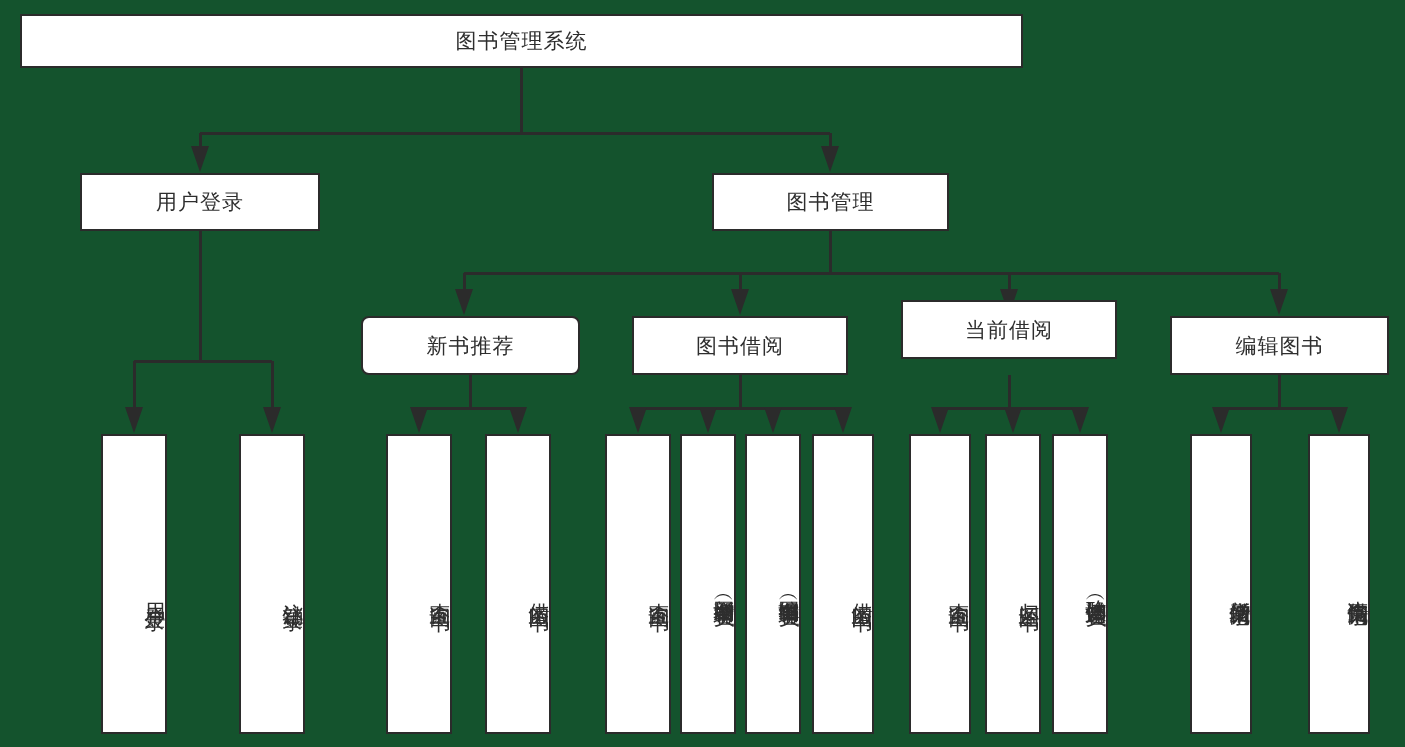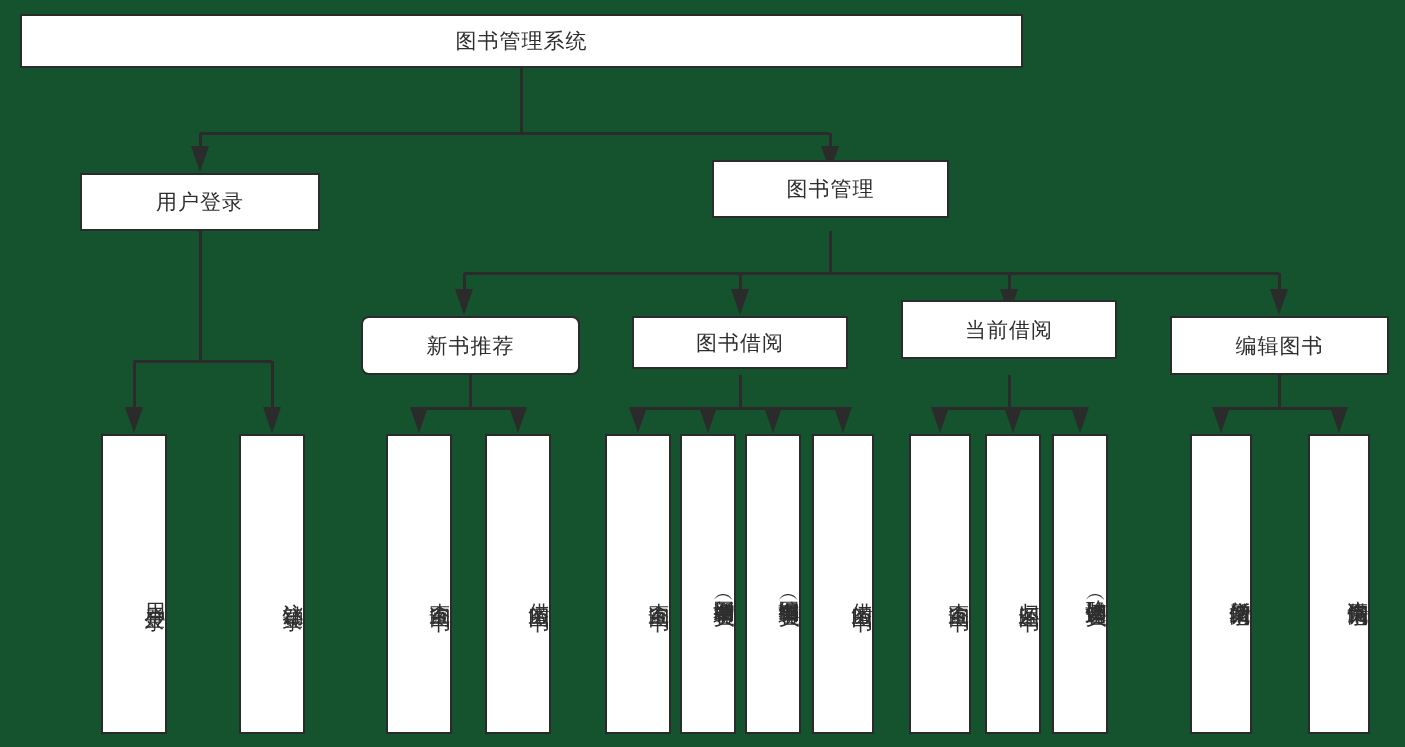--- a/index.html
+++ b/index.html
@@ -127,28 +127,28 @@
       <path d="M 1330 407 L 1348 407 L 1339 433 Z" fill="#2b2b2b"></path>
     </svg>
 
   <div class="node-box horiz" id="node-root" style="left: 20px; top: 14px; width: 1003px; height: 54px;">
     <span class="node-label">图书管理系统</span>
   </div>
 
   <div class="node-box horiz" id="node-l1-0" style="left: 80px; top: 173px; width: 240px; height: 58px;">
     <span class="node-label">用户登录</span>
   </div>
-  <div class="node-box horiz" id="node-l1-1" style="left: 712px; top: 160px; width: 237px; height: 58px;">
+  <div class="node-box horiz" id="node-l1-1" style="left: 712px; top: 173px; width: 237px; height: 58px;">
     <span class="node-label">图书管理</span>
   </div>
 
   <div class="node-box horiz" id="node-l2-0" style="left: 361px; top: 316px; width: 219px; height: 59px; border-radius: 8px;">
     <span class="node-label">新书推荐</span>
   </div>
-  <div class="node-box horiz" id="node-l2-1" style="left: 632px; top: 316px; width: 216px; height: 53px;">
+  <div class="node-box horiz" id="node-l2-1" style="left: 632px; top: 316px; width: 216px; height: 59px;">
     <span class="node-label">图书借阅</span>
   </div>
   <div class="node-box horiz" id="node-l2-2" style="left: 901px; top: 300px; width: 216px; height: 59px;">
     <span class="node-label">当前借阅</span>
   </div>
   <div class="node-box horiz" id="node-l2-3" style="left: 1170px; top: 316px; width: 219px; height: 59px;">
     <span class="node-label">编辑图书</span>
   </div>
 
   <div class="node-box vert" id="node-leaf-0" style="left: 101px; top: 434px; width: 66px; height: 300px;">

